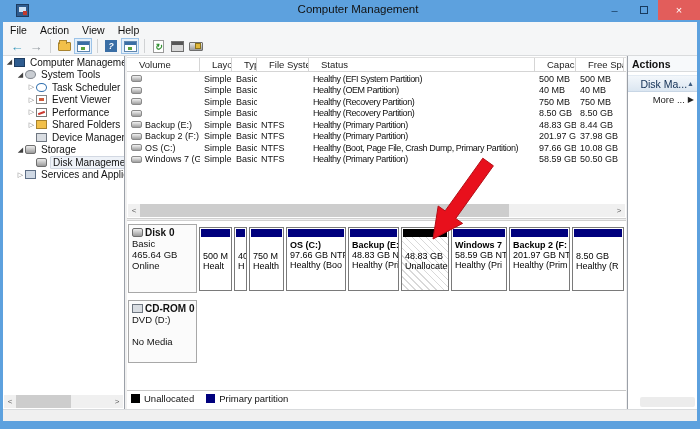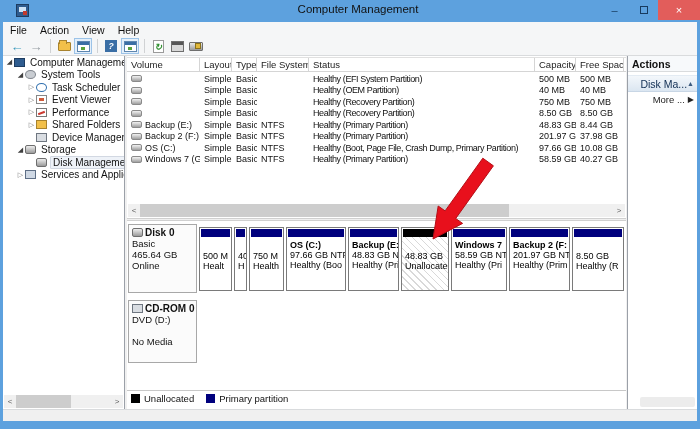--- a/index.html
+++ b/index.html
@@ -73,21 +73,21 @@
   #actions-section .lbl{flex:1;white-space:nowrap;overflow:hidden;text-align:right;}
   #actions-section .arr{font-size:7px;color:#3b5a7e;}
   #actions-more{height:15px;display:flex;align-items:center;justify-content:flex-end;font-size:9.5px;color:#222;padding-right:3px;}
   #actions-more .arr{font-size:8px;margin-left:3px;}
   #actions-thumb{position:absolute;left:12px;right:2px;bottom:2px;height:10px;background:#ececec;border-radius:2px;}
 
   #main-pane{position:absolute;left:124px;right:71px;top:0;bottom:0;background:#fff;}
 
   
   #vol-head{position:absolute;left:0;right:0;top:1px;height:15px;display:flex;border-top:1px solid #e0e0e0;border-bottom:1px solid #d5d5d5;font-size:9.5px;color:#222;}
-  .hcell{border-right:1px solid #d5d5d5;padding:1px 0 0 4px;white-space:nowrap;overflow:hidden;}
+  .hcell{border-right:1px solid #d5d5d5;padding:1px 0 0 12px;white-space:nowrap;overflow:hidden;}
   #vol-rows{position:absolute;left:0;right:0;top:17px;}
   .vrow{height:11.5px;display:flex;font-size:9px;color:#111;align-items:center;}
   .vcell{padding-left:4px;white-space:nowrap;overflow:hidden;flex-shrink:0;}
   .vcell.c0{display:flex;align-items:center;}
   .vcell.c4{letter-spacing:-0.4px;}
   .vol-icon{display:inline-block;width:11px;height:7px;background:linear-gradient(#f2f2f2,#9f9f9f);border:1px solid #8a8a8a;border-radius:2px;margin-right:3px;flex:0 0 11px;}
   #vol-hscroll{position:absolute;left:1px;right:1px;top:148px;height:13px;}
   #splitter{position:absolute;left:0;right:0;top:162px;height:3px;background:#f0f0f0;border-top:1px solid #d0d0d0;border-bottom:1px solid #d0d0d0;}
 
   
@@ -327,21 +327,21 @@
             <div class="vrow">
               <div class="vcell c0" style="width: 73px;">
                 <span class="vol-icon"></span>
                 <span>Windows 7 (G:)</span>
               </div>
               <div class="vcell c1" style="width: 32px;">Simple</div>
               <div class="vcell c2" style="width: 25px;">Basic</div>
               <div class="vcell c3" style="width: 52px;">NTFS</div>
               <div class="vcell c4" style="width: 226px;">Healthy (Primary Partition)</div>
               <div class="vcell c5" style="width: 41px;">58.59 GB</div>
-              <div class="vcell c6" style="width: 48px;">40.27 GB</div>
+              <div class="vcell c6" style="width: 48px;">50.50 GB</div>
             </div>
           </div>
         <div class="hscroll" id="vol-hscroll">
           <div class="hs-arrow">&lt;</div>
           <div class="hs-track">
               <div class="hs-thumb" style="left:0;width:78%;"></div>
             </div>
           <div class="hs-arrow">&gt;</div>
         </div>
         <div id="splitter"></div>

